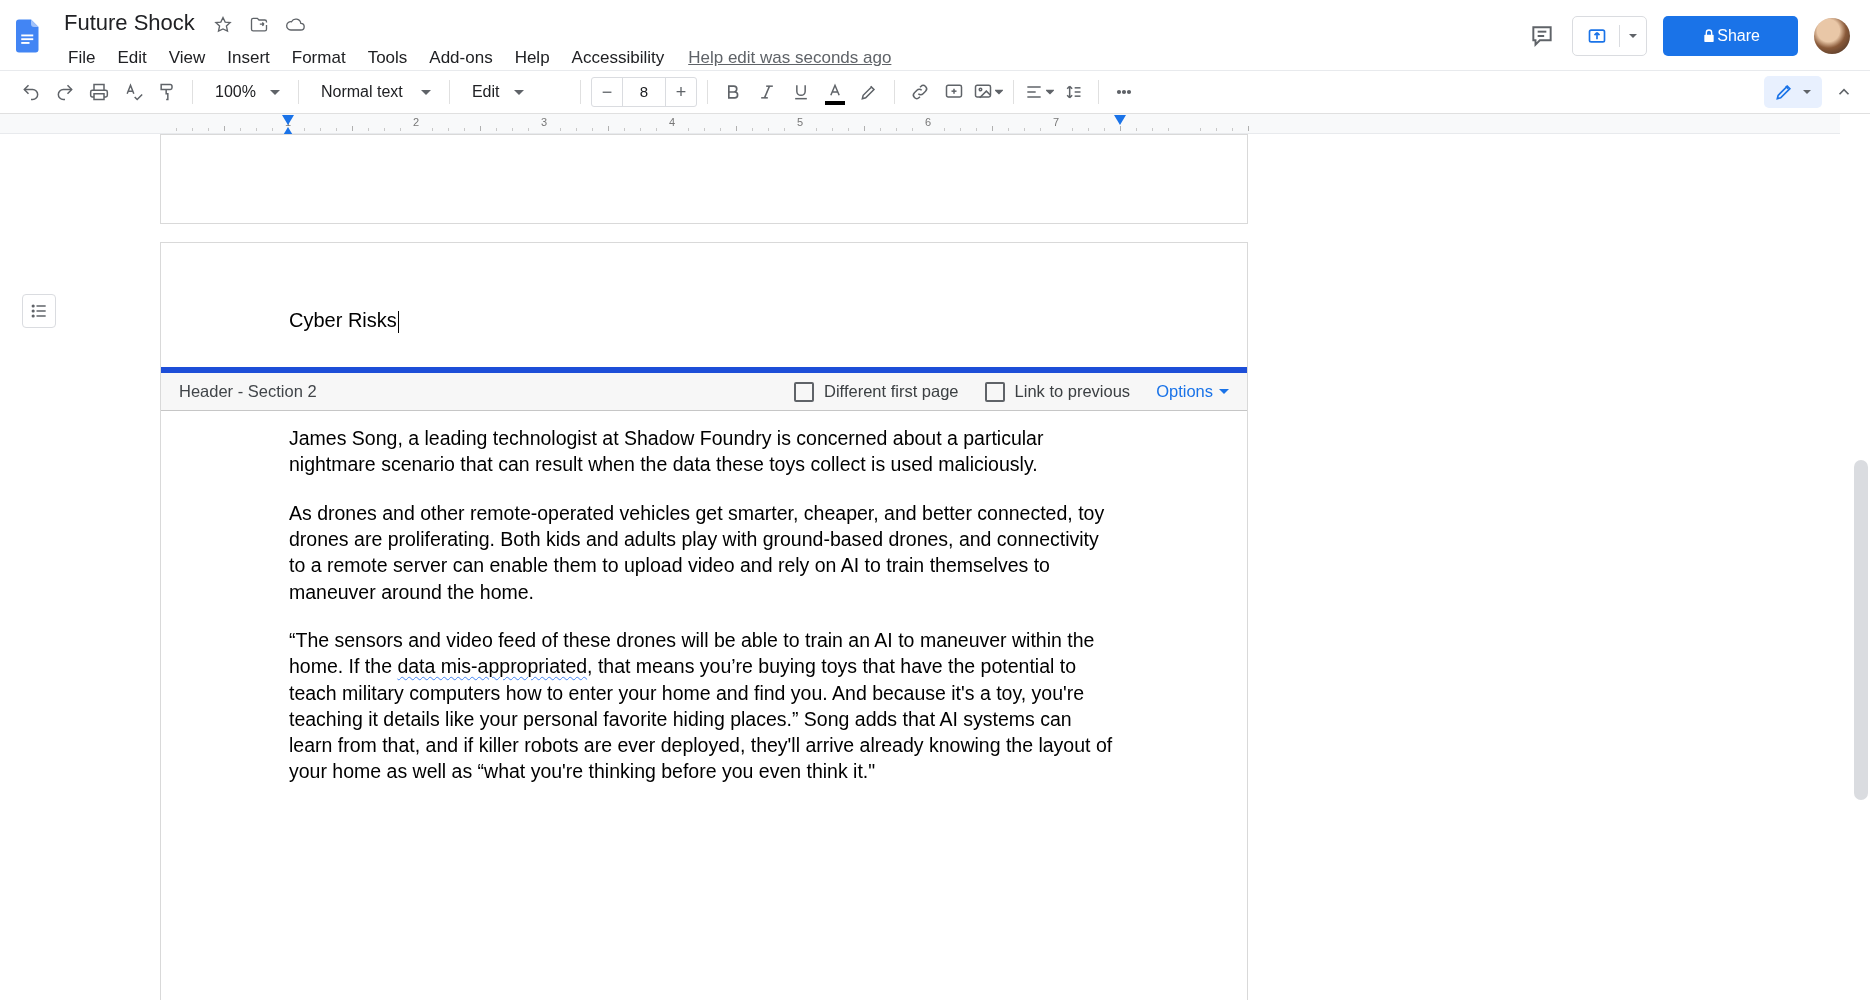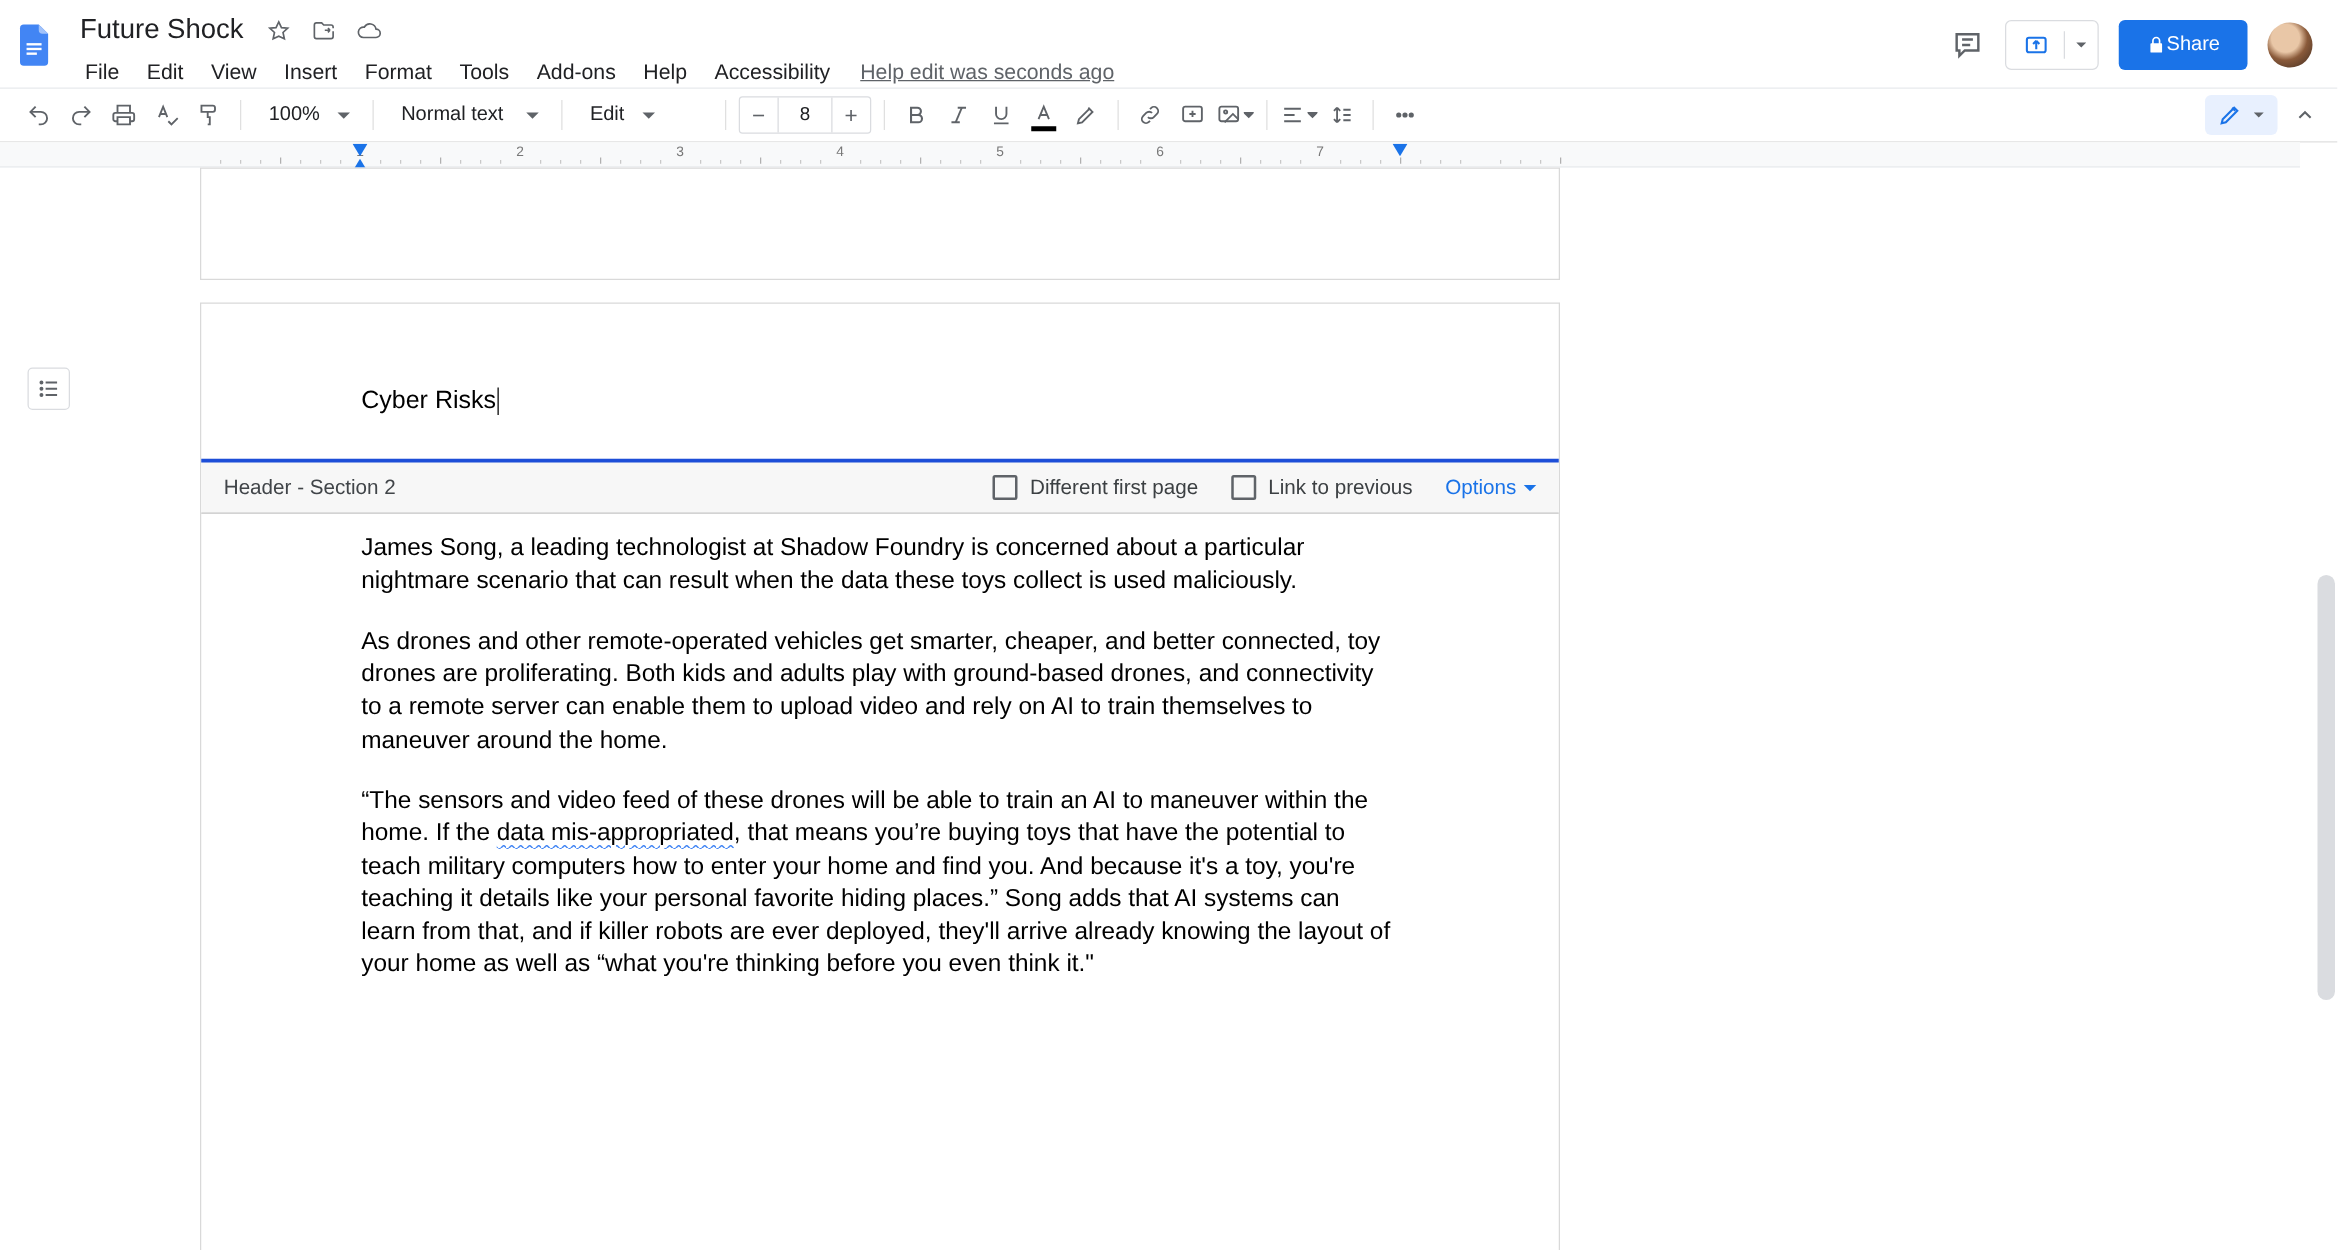--- a/index.html
+++ b/index.html
@@ -18,21 +18,21 @@
   .menu-bar { display:flex; gap: 2px; padding: 6px 0 0 2px; align-items:center; font-size: 17px; color:#202124; }
   .menu-item { padding: 4px 10px; border-radius: 4px; cursor:pointer; }
   .last-edit { color:#5f6368; text-decoration: underline; margin-left: 12px; cursor:pointer; }
   .title-bar-right { margin-left:auto; display:flex; align-items:center; gap: 16px; padding-right: 4px; margin-top: 8px;}
   .comment-history { width:28px; height:28px; display:flex; align-items:center; justify-content:center; }
   .comment-history svg { width:26px; height:26px; stroke:#5f6368; fill:none; stroke-width:1.8; }
   .present-btn { display:flex; align-items:center; border:1px solid #dadce0; border-radius:5px; height:40px; padding: 0 8px 0 14px; gap:6px; }
   .present-btn svg.main { width:20px; height:20px; stroke:#1a73e8; fill:none; stroke-width:2; }
   .present-btn .sep { width:1px; height:22px; background:#dadce0; margin:0 2px 0 6px; }
   .present-btn svg.drop { width:10px; height:10px; fill:#5f6368; }
-  .share-btn { background:#1a73e8; color:#fff; height:40px; border-radius:5px; padding: 0 22px; display:flex; align-items:center; font-size:16px; font-weight:500;}
+  .share-btn { background:#1a73e8; color:#fff; height:40px; border-radius:5px; padding: 0 38px; display:flex; align-items:center; font-size:16px; font-weight:500;}
   .share-btn svg { width:16px; height:16px; fill:#fff; }
   .avatar { width:36px; height:36px; border-radius:50%; background: radial-gradient(circle at 40% 35%, #e9c7a7 0 35%, #8a5a3a 55%, #3b2a1f 100%); }
 
   
   .toolbar { display:flex; align-items:center; height:44px; border-top:1px solid #e8eaed; border-bottom:1px solid #e0e0e0; padding: 0 10px 0 16px; gap: 4px; background:#fff; position:relative;}
   .tb-btn { width:30px; height:30px; display:flex; align-items:center; justify-content:center; border-radius:4px; color:#5f6368; cursor:pointer;}
   .tb-btn svg { width:20px; height:20px; stroke:#5f6368; fill:none; stroke-width:1.8; }
   .tb-btn.fillicon svg { fill:#5f6368; stroke:none; }
   .tb-sep { width:1px; height:24px; background:#e0e0e0; margin: 0 6px; }
   .tb-select { display:flex; align-items:center; gap:10px; padding:0 8px 0 12px; height:30px; color:#202124; font-size:16px; cursor:pointer;}
@@ -66,21 +66,21 @@
   .outline-btn { position:absolute; left:22px; top:180px; width:34px; height:34px; border:1px solid #dadce0; border-radius:4px; display:flex; align-items:center; justify-content:center; }
   .outline-btn svg { width:20px; height:20px; stroke:#5f6368; fill:none; stroke-width:1.8;}
 
   .page-area { position:absolute; left:160px; top:20px; width:1088px; }
   .page { background:#fff; border:1px solid #d9d9d9; position:relative; }
   .page.prev { height:90px; border-bottom:1px solid #d9d9d9; }
   .page-gap { height:18px; background:transparent; }
   .page.current { min-height: 800px; }
   .header-text { position:absolute; left:128px; top:66px; font-size:20px; color:#000; font-family: Arial; }
   .cursor { display:inline-block; width:1px; height:22px; background:#000; vertical-align:middle; margin-left:1px;}
-  .header-footer-bar { position:absolute; left:0; right:0; top:124px; height:44px; border-top:3px solid #1d4ed8; border-bottom:1px solid #c6c6c6; background:#f7f7f7; display:flex; align-items:center; padding:0 18px; font-size:16.5px; color:#414549;}
+  .header-footer-bar { position:absolute; left:0; right:0; top:124px; height:44px; border-top:6px solid #1d4ed8; border-bottom:1px solid #c6c6c6; background:#f7f7f7; display:flex; align-items:center; padding:0 18px; font-size:16.5px; color:#414549;}
   .hf-left { font-weight:400; }
   .hf-right { margin-left:auto; display:flex; align-items:center; gap:26px; }
   .hf-check { display:flex; align-items:center; gap:10px; color:#3c4043; }
   .hf-check .box { width:20px; height:20px; border:2px solid #5f6368; border-radius:2px; }
   .hf-options { color:#1a73e8; display:flex; align-items:center; gap:6px; font-weight:400;}
   .hf-options .caret { border-left:5px solid transparent; border-right:5px solid transparent; border-top:5px solid #1a73e8;}
 
   .body-text { position:absolute; left:128px; top:182px; right:128px; font-size:19.5px; line-height:1.35; color:#000; font-family: Arial;}
   .body-text p { margin-bottom: 22px; }
   .underline-wavy { text-decoration: underline wavy #4285f4 1px; text-underline-offset: 3px;}

